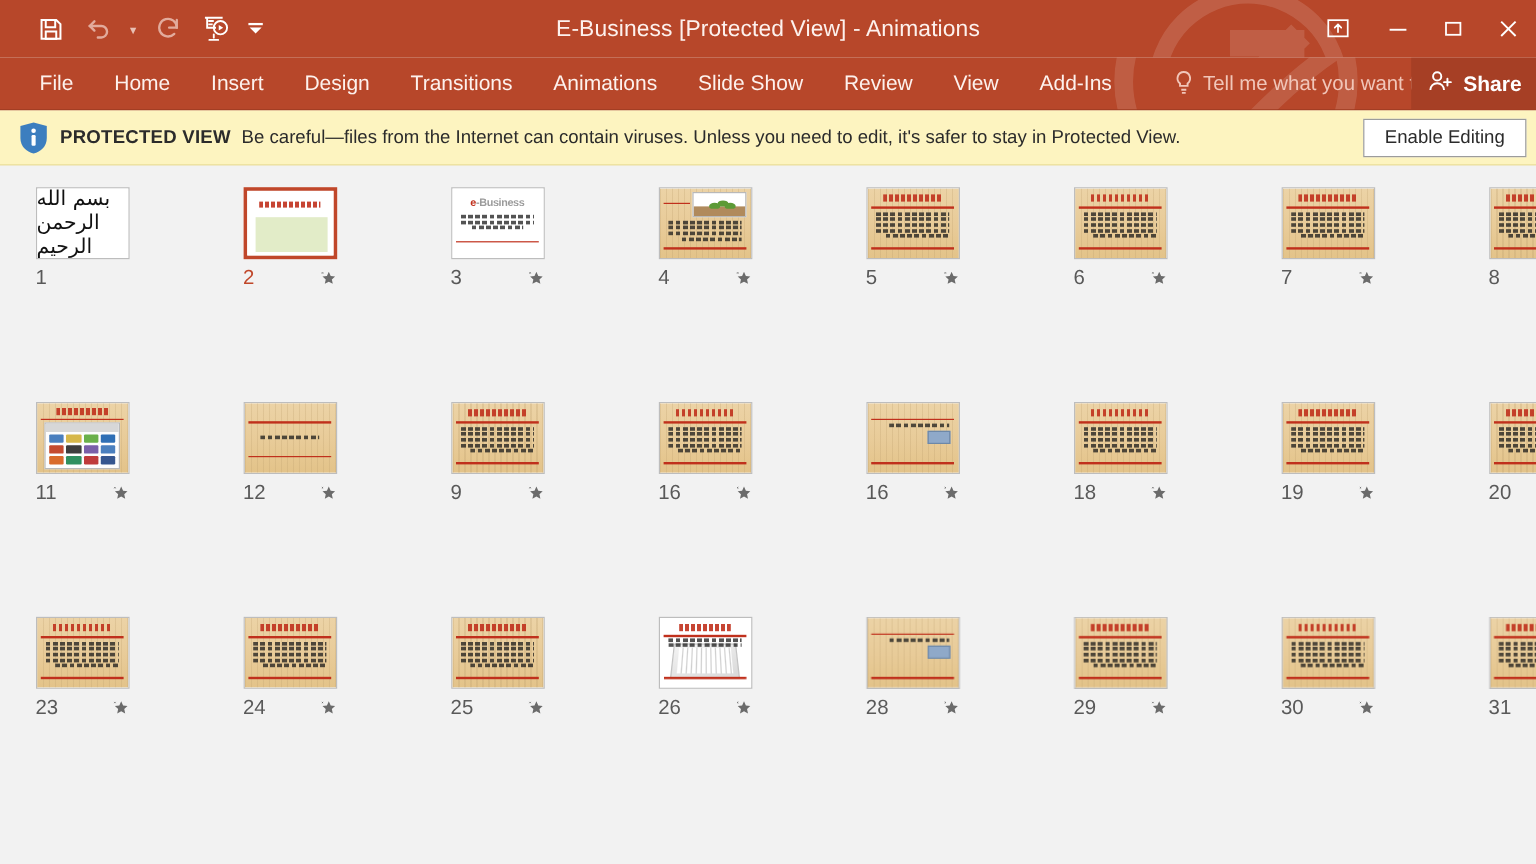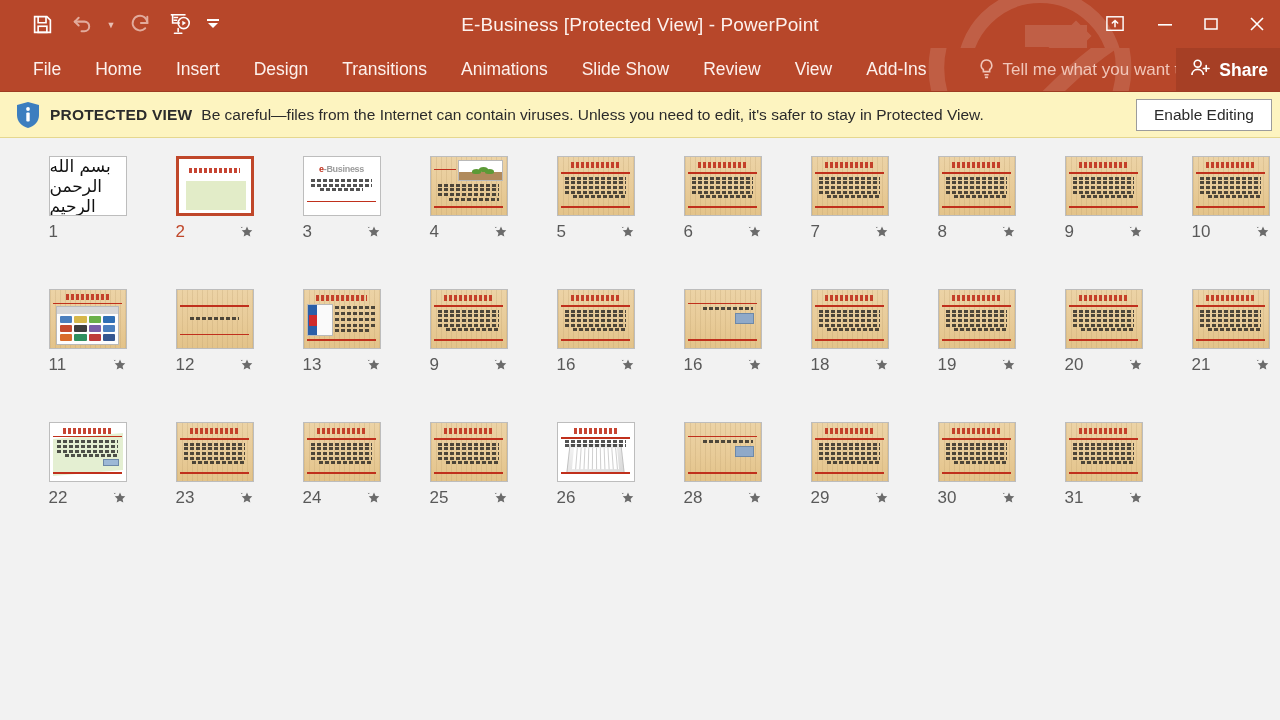--- a/index.html
+++ b/index.html
@@ -123,21 +123,22 @@
     height: 582px;
     background: #f2f2f2;
     padding: 18px 0 0 0;
     overflow: hidden;
   }
   .grid {
     display: grid;
     grid-template-columns: repeat(10, 127px);
     column-gap: 0px;
     row-gap: 0px;
-    padding-left: 24px;
+    padding-left: 5px;
+    gap: 46px;
   }
   .cell { width: 127px; height: 133px; }
   .thumb-wrap {
     width: 78px; height: 60px;
     margin: 0 auto;
     position: relative;
   }
   .thumb {
     position: absolute; inset: 0;
     border: 1px solid #bdbdbd;
@@ -284,21 +285,21 @@
       </svg>
     </div>
     <div class="qat-caret2">
       <svg width="14" height="10" viewBox="0 0 14 10" fill="currentColor">
         <rect x="1" y="0" width="12" height="2"></rect>
         <path d="M2 4 h10 L7 9 Z"></path>
       </svg>
     </div>
   </div>
 
-  <div class="title-text">E-Business [Protected View] - PowerPoint</div>
+  <div class="title-text">E-Business [Protected View] - Animations</div>
 
   <div class="win-ctrls">
     <div class="win-btn ribbon-opt">
       <svg width="20" height="18" viewBox="0 0 22 20" fill="none" stroke="currentColor" stroke-width="1.6">
         <rect x="2" y="2" width="18" height="15"></rect>
         <path d="M11 13V6M8 9l3-3 3 3" stroke-linecap="round"></path>
       </svg>
     </div>
     <div class="win-btn">
       <svg width="18" height="12" viewBox="0 0 18 12">
@@ -627,47 +628,20 @@
        <svg class="star" viewBox="0 0 16 16">
   <path d="M8 1.6 L9.8 5.6 L14 6.1 L10.9 9 L11.8 13.2 L8 11.1 L4.2 13.2 L5.1 9 L2 6.1 L6.2 5.6 Z" fill="#6b6b6b"></path>
   <path d="M1.4 2.2 L2.6 3.4 M2.6 2.2 L1.4 3.4" stroke="#6b6b6b" stroke-width="0.8"></path>
 </svg>
      </div>
       </div>
       <div class="cell">
         <div class="thumb-wrap">
        <div class="thumb">
             <div class="sl paper"></div>
-            <div class="t-title" style="left:16%;right:16%;top:8%"></div>
-            <div class="t-img" style="left:5%;width:34%;top:24%;bottom:20%">
-              <div class="web-left">
-                <div class="r"></div>
-              </div>
-              <div class="web-right"></div>
-            </div>
-            <div class="t-body" style="top:28%;left:42%;right:6%"></div>
-            <div class="t-body" style="top:38%;left:42%;right:6%"></div>
-            <div class="t-body" style="top:48%;left:42%;right:6%"></div>
-            <div class="t-body" style="top:58%;left:42%;right:6%"></div>
-            <div class="t-body" style="top:68%;left:42%;right:14%"></div>
-            <div class="rule bottom"></div>
-          </div>
-     </div>
-     <div class="meta">
-       <span class="slide-num">13</span>
-       <svg class="star" viewBox="0 0 16 16">
-  <path d="M8 1.6 L9.8 5.6 L14 6.1 L10.9 9 L11.8 13.2 L8 11.1 L4.2 13.2 L5.1 9 L2 6.1 L6.2 5.6 Z" fill="#6b6b6b"></path>
-  <path d="M1.4 2.2 L2.6 3.4 M2.6 2.2 L1.4 3.4" stroke="#6b6b6b" stroke-width="0.8"></path>
-</svg>
-     </div>
-      </div>
-      <div class="cell">
-        <div class="thumb-wrap">
-       <div class="thumb">
-            <div class="sl paper"></div>
             <div class="t-title" style="left:18%;right:18%;top:9%"></div>
             <div class="rule top" style="top:26%"></div>
             <div class="t-body" style="top:34%;left:10%;right:10%"></div>
             <div class="t-body" style="top:42%;left:10%;right:10%"></div>
             <div class="t-body" style="top:50%;left:10%;right:10%"></div>
             <div class="t-body" style="top:58%;left:10%;right:10%"></div>
             <div class="t-body" style="top:66%;left:20%;right:10%"></div>
             <div class="rule bottom"></div>
           </div>
      </div>

